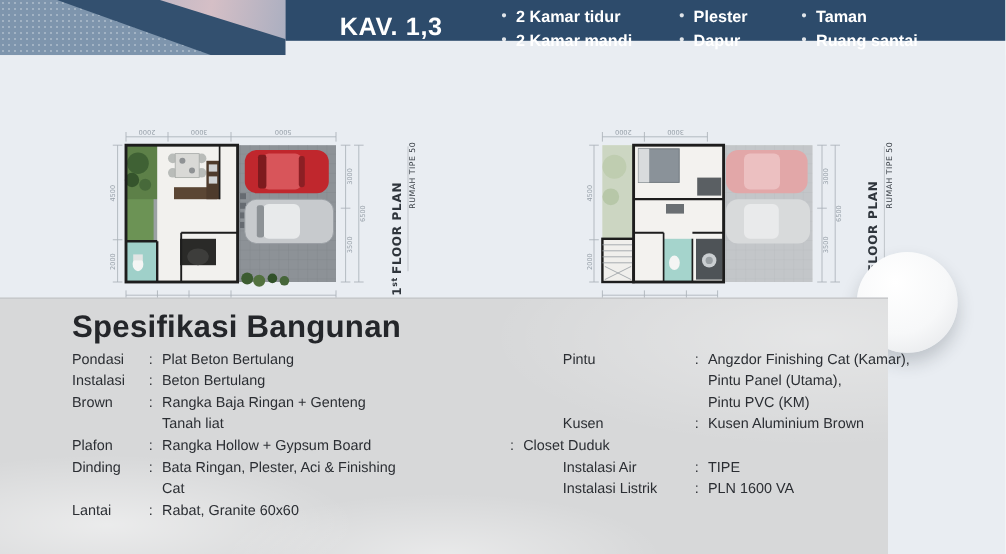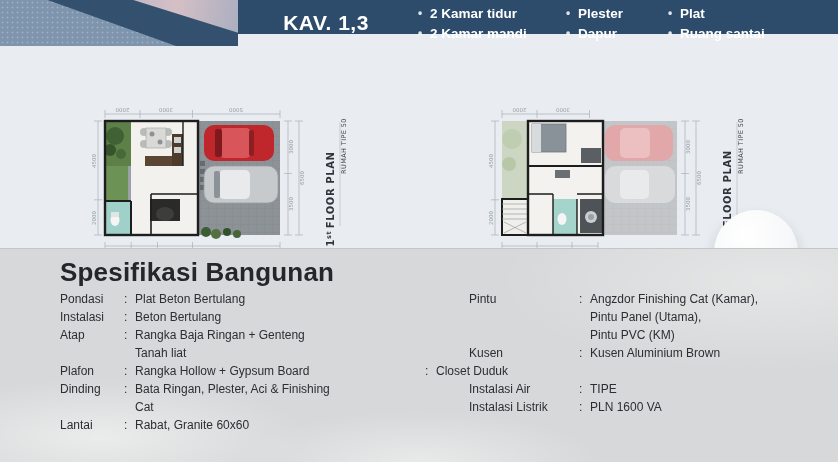--- a/index.html
+++ b/index.html
@@ -28,21 +28,21 @@
   svg.plan{position:absolute;top:58px;}
   svg.plan .dim{font-size:5.5px;fill:#97a0a9;font-family:"DejaVu Sans",sans-serif;}
   svg.plan .ptitle{font-size:10px;font-weight:bold;fill:#2e343b;letter-spacing:.6px;font-family:"DejaVu Sans",sans-serif;}
   svg.plan .psub{font-size:6.5px;fill:#3a4047;letter-spacing:.4px;font-family:"DejaVu Sans",sans-serif;}
 
   .sphere{position:absolute;left:714px;top:210px;width:84px;height:84px;border-radius:50%;
           background:radial-gradient(circle at 38% 30%,#ffffff 0%,#f7f8f9 55%,#e2e4e7 100%);
           box-shadow:0 8px 14px rgba(40,50,60,.22);}
 
   
-  .specs{position:absolute;left:0;top:248px;width:838px;height:214px;
+  .specs{position:absolute;left:0;top:248px;width:740px;height:214px;
          background:
            radial-gradient(ellipse 320px 90px at 12% 88%,rgba(255,255,255,.5),transparent 65%),
            radial-gradient(ellipse 280px 80px at 50% 100%,rgba(255,255,255,.45),transparent 65%),
            radial-gradient(ellipse 420px 140px at 92% 15%,rgba(255,255,255,.35),transparent 65%),
            var(--specs-bg,#d7d8d9);
          border-top:1px solid #c4c5c7;}
   .spec-title{position:absolute;left:60px;top:8px;font-size:26px;font-weight:bold;
               color:var(--text-dark,#24262a);letter-spacing:.2px;}
   .spec-col{position:absolute;top:41px;font-size:12px;line-height:18px;
             color:#2b2e33;font-weight:500;}
@@ -82,21 +82,21 @@
         <span>Plester</span>
       </div>
       <div class="f-item">
         <span class="bullet">•</span>
         <span>Dapur</span>
       </div>
     </div>
     <div class="features fcol3">
       <div class="f-item">
         <span class="bullet">•</span>
-        <span>Plat</span>
+        <span>Taman</span>
       </div>
       <div class="f-item">
         <span class="bullet">•</span>
         <span>Ruang santai</span>
       </div>
     </div>
   </div>
 
   <div class="plans">
 
@@ -310,21 +310,21 @@
         <span class="spec-label">Pondasi</span>
         <span class="spec-colon">:</span>
         <span class="spec-value">Plat Beton Bertulang</span>
       </div>
       <div class="spec-row">
         <span class="spec-label">Instalasi</span>
         <span class="spec-colon">:</span>
         <span class="spec-value">Beton Bertulang</span>
       </div>
       <div class="spec-row">
-        <span class="spec-label">Atap</span>
+        <span class="spec-label">Brown</span>
         <span class="spec-colon">:</span>
         <span class="spec-value">Rangka Baja Ringan + Genteng
 Tanah liat</span>
       </div>
       <div class="spec-row">
         <span class="spec-label">Plafon</span>
         <span class="spec-colon">:</span>
         <span class="spec-value">Rangka Hollow + Gypsum Board</span>
       </div>
       <div class="spec-row">

